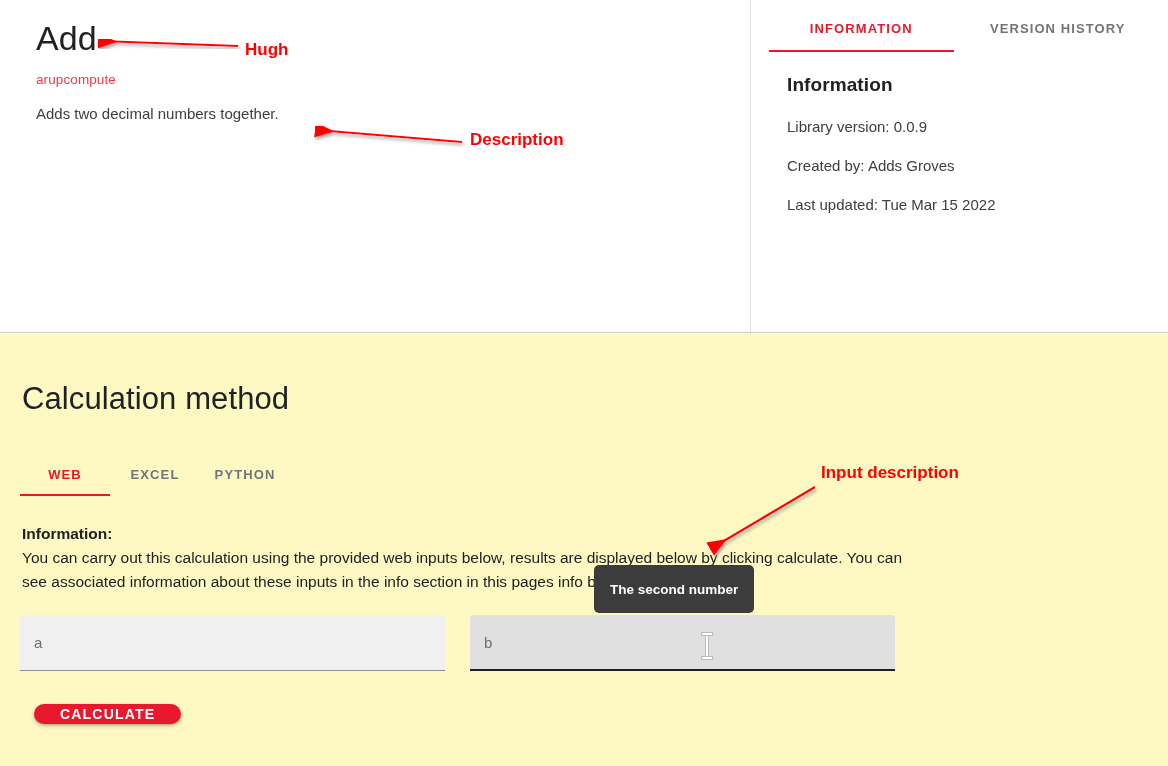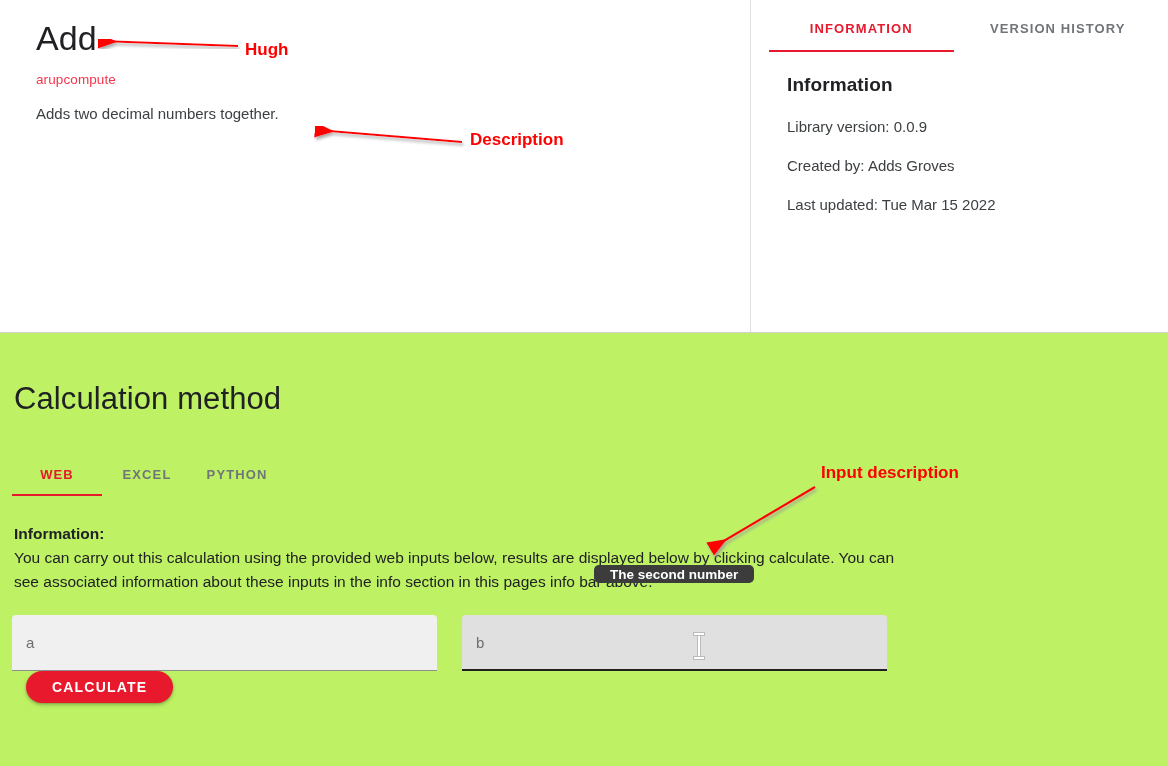--- a/index.html
+++ b/index.html
@@ -141,22 +141,22 @@
     margin-bottom: 18px;
     line-height: 21px;
   }
 
   
   .bottom-section {
     position: absolute;
     left: 0; top: 333px;
     width: 1168px;
     height: 433px;
-    background: #bef264;
-    padding: 0 12px;
+    background: #fef9c3;
+    padding: 0 20px;
   }
 
   .section-title {
     margin: 48px 0 0 2px;
     font-size: 31px;
     font-weight: 400;
     color: #202124;
     letter-spacing: 0.1px;
   }
 
@@ -251,41 +251,42 @@
     width: 10px;
     height: 2px;
     background: #ffffff;
     box-shadow: 0 0 0 1px rgba(170,170,170,0.7);
   }
   .i-beam::before { top: -2px; }
   .i-beam::after { bottom: -2px; }
 
   
   .calculate-button {
+    margin-top: 33px;
     margin-left: 14px;
-    height: 32px;
+    height: 20px;
     padding: 0 26px;
     border: none;
     border-radius: 20px;
     background: #e8192c;
     color: #ffffff;
     font-size: 14px;
     font-weight: 700;
     letter-spacing: 1.2px;
     font-family: "Liberation Sans", sans-serif;
     cursor: pointer;
     box-shadow: 0 2px 4px rgba(0,0,0,0.22), 0 1px 2px rgba(0,0,0,0.16);
   }
 
   
   .tooltip {
     position: absolute;
     left: 594px;
     top: 565px;
-    height: 18px;
+    height: 48px;
     padding: 0 16px;
     display: flex;
     align-items: center;
     background: #3c3c3c;
     color: #ffffff;
     font-size: 13.5px;
     font-weight: 600;
     border-radius: 5px;
     z-index: 40;
     white-space: nowrap;

